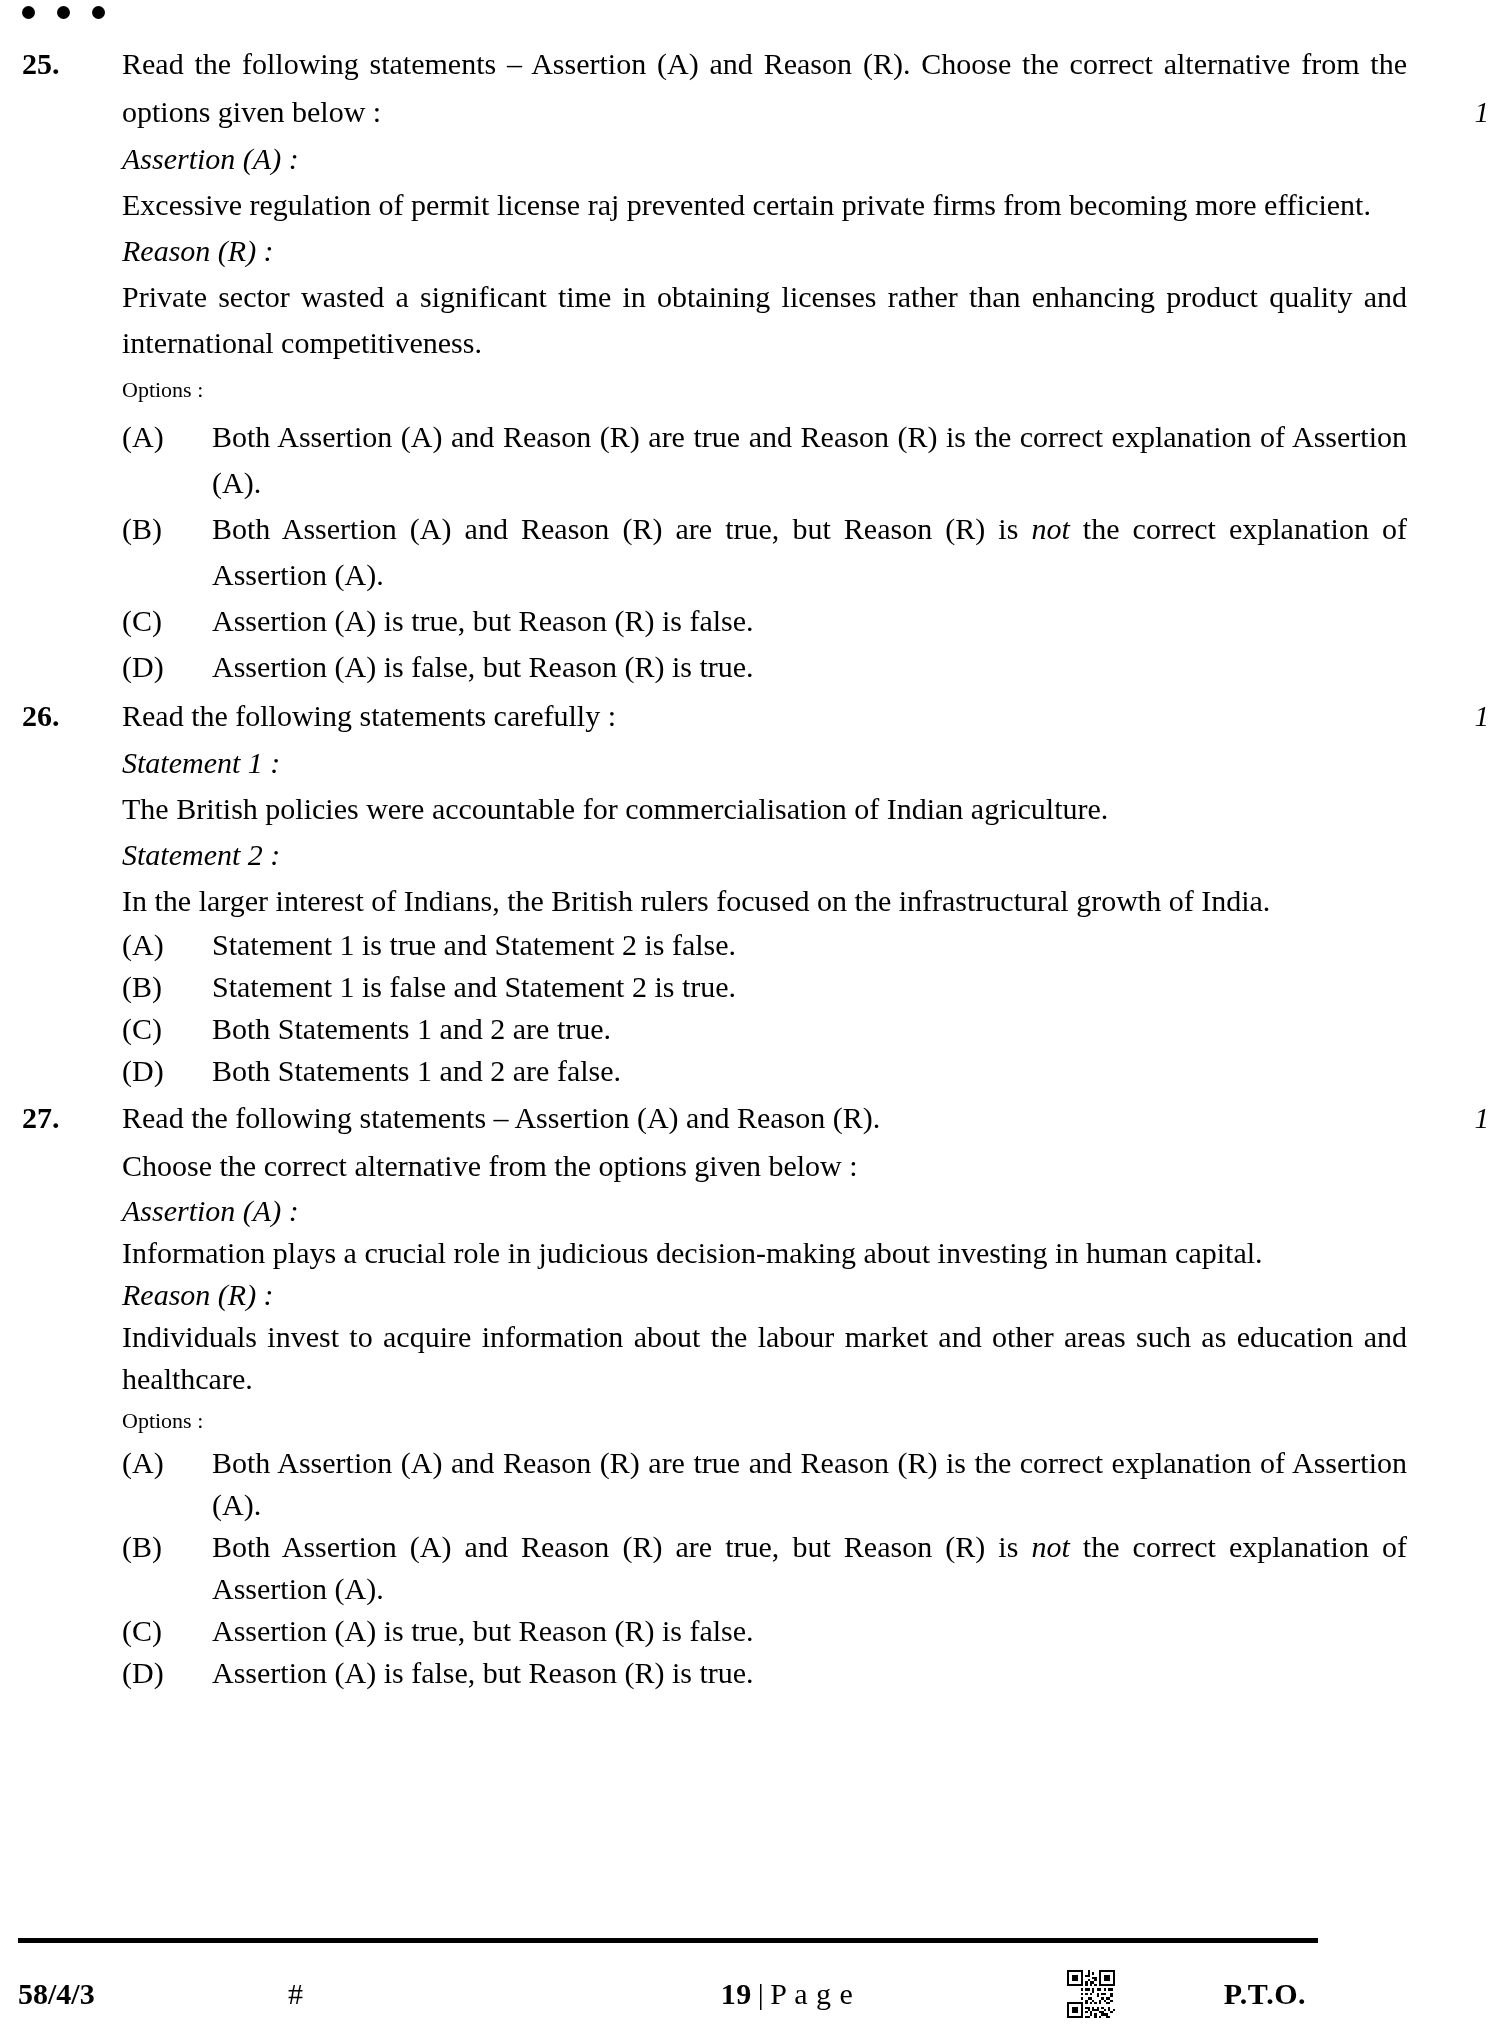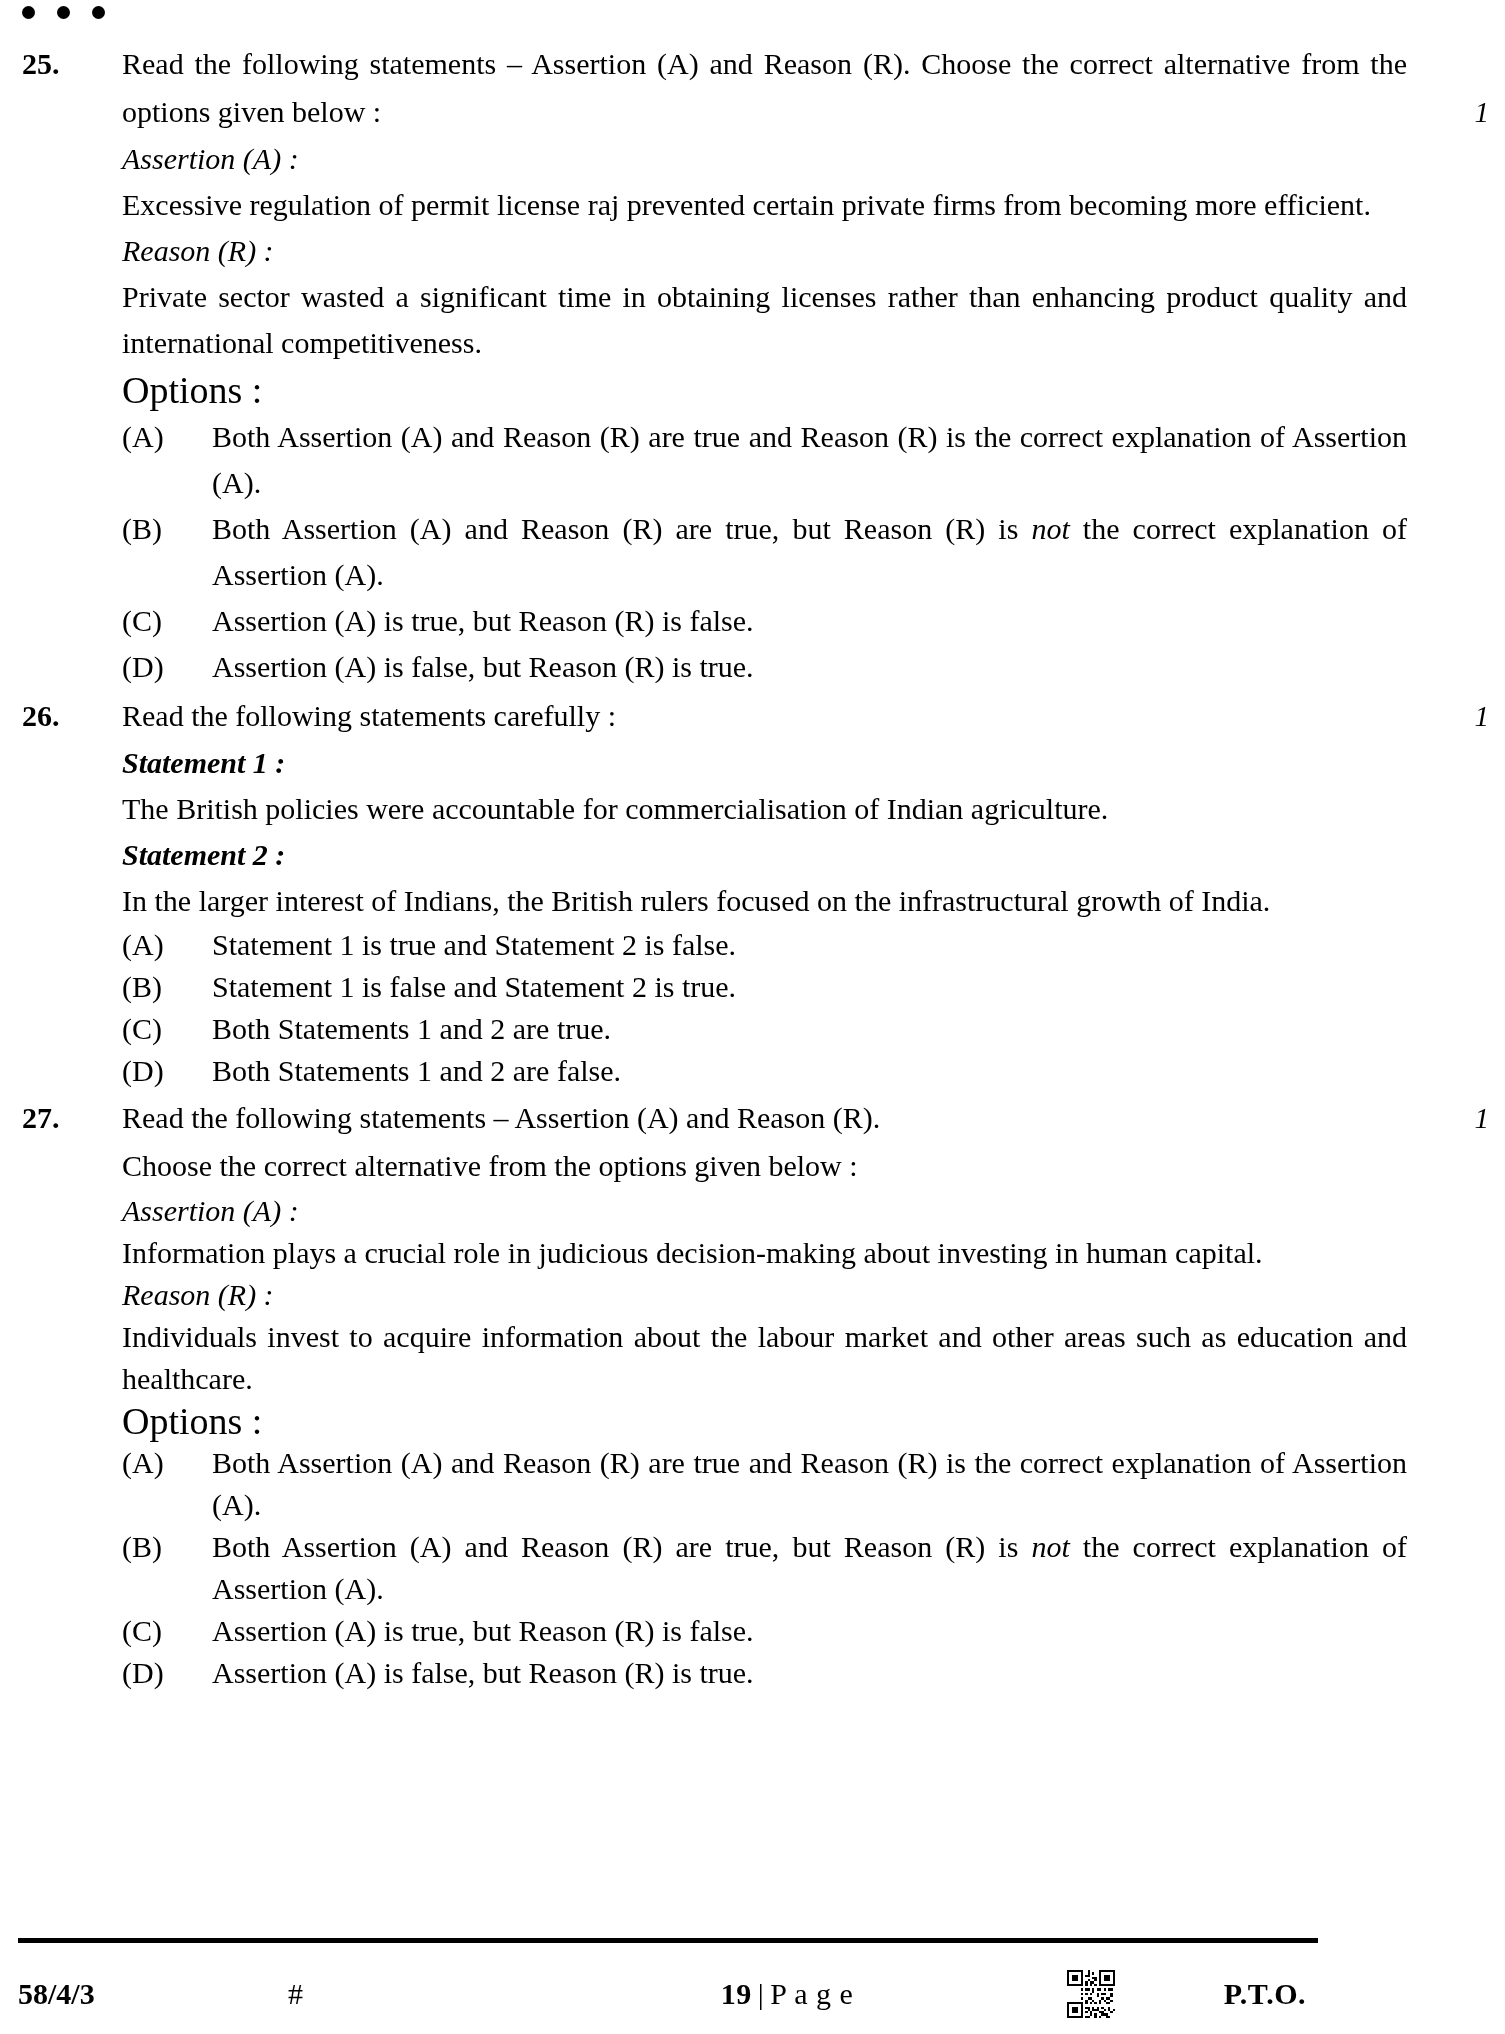--- a/index.html
+++ b/index.html
@@ -100,30 +100,30 @@
     line-height: 46px;
     flex-direction: column;
   }
   .ar-label {
     flex: 0 0 auto;
     font-style: italic;
     white-space: nowrap;
     padding-right: 14px;
   }
   .ar-label.w-assert { width: 196px; }
-  .ar-label.w-stmt   { width: 210px; font-weight: bold; }
+  .ar-label.w-stmt   { width: 210px; }
   .ar-text {
     flex: 1 1 auto;
     text-align: justify;
     text-justify: inter-word;
   }
   .ar-text.nojust { text-align: left; }
 
   .options-label {
-    font-size: 38px;
+    font-size: 22px;
     line-height: 48px;
   }
 
   
   .opt {
     display: flex;
     align-items: flex-start;
     font-size: 30px;
     line-height: 46px;
   }

